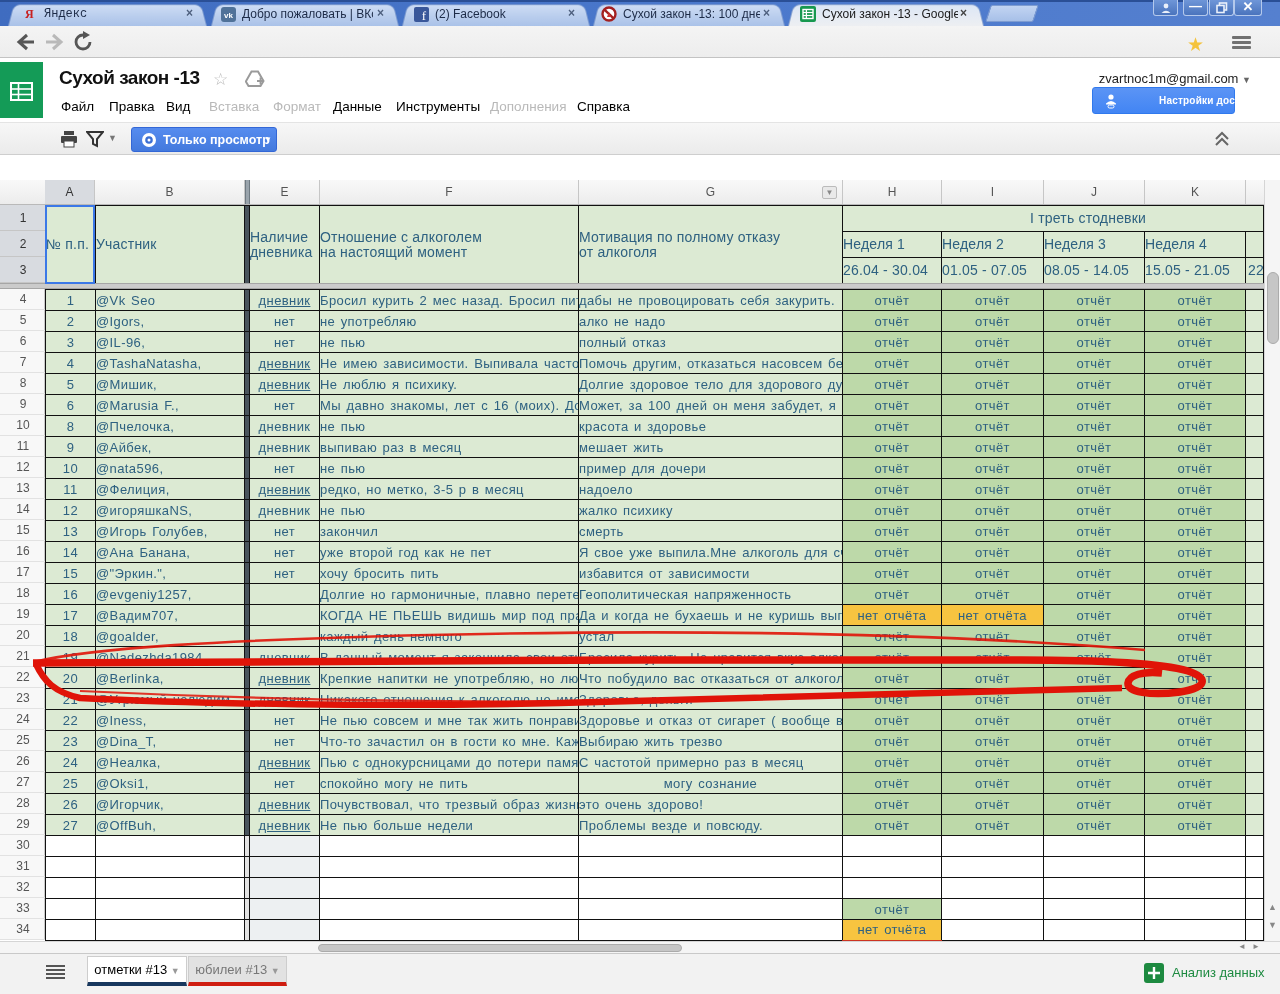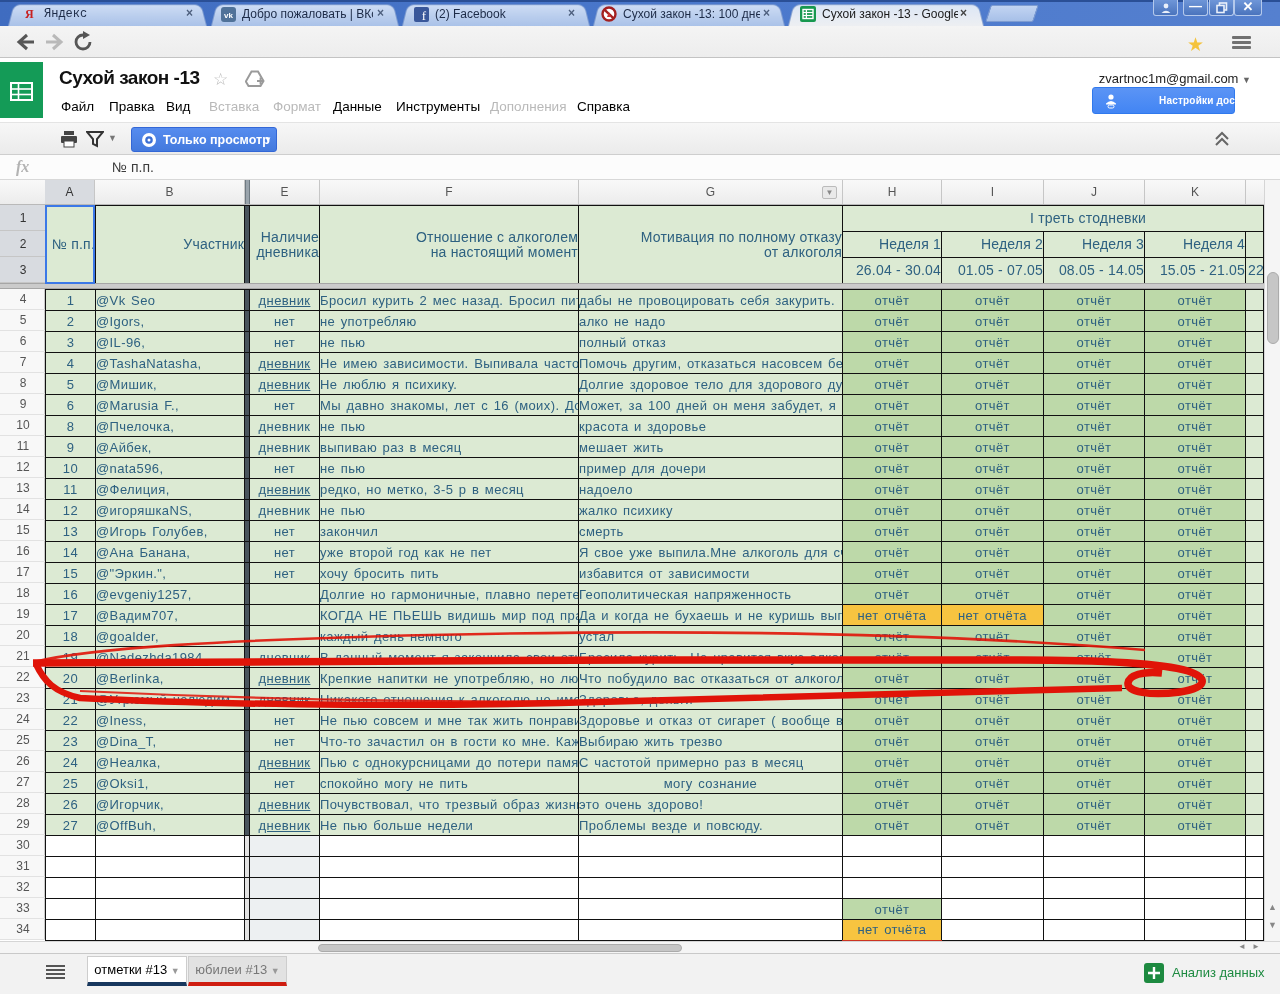--- a/index.html
+++ b/index.html
@@ -43,21 +43,21 @@
 #gfilter{position:absolute;left:822px;top:186px;width:15px;height:13px;background:#e9e9e9;border:1px solid #bbb;border-radius:2px;color:#888;font-size:8px;text-align:center;line-height:12px;}
 #gutter{position:absolute;left:0;top:205px;width:45px;height:735px;background:#f8f8f8;border-right:1px solid #c9c9c9;}
 .gn{position:absolute;left:0;width:46px;text-align:center;font-size:12px;color:#555;border-bottom:1px solid #e2e2e2;}
 .gn.sel{background:#d8dbe0;color:#333;border-bottom:1px solid #c6c6c6;}
 #fdiv{position:absolute;left:0;top:283px;width:1264px;height:6px;background:#cbcbcb;border-top:1px solid #a6a6a6;border-bottom:1px solid #a6a6a6;}
 
 table{border-collapse:collapse;table-layout:fixed;}
 #htable{position:absolute;left:45px;top:205px;width:1219px;}
 #dtable{position:absolute;left:45px;top:289px;width:1219px;}
 td{overflow:hidden;white-space:nowrap;vertical-align:middle;}
-#htable td{border:1px solid #111;background:#dcead3;color:#2e6181;font-size:14px;letter-spacing:0.2px;text-align:right;line-height:15px;}
+#htable td{border:1px solid #111;background:#dcead3;color:#2e6181;font-size:14px;letter-spacing:0.2px;text-align:left;line-height:15px;}
 #dtable td{border:1px solid #111;background:#dcead3;color:#2e6181;font-size:13px;letter-spacing:0.4px;word-spacing:1.5px;height:21px;padding:0;}
 #dtable tr{height:21px;}
 .ca{text-align:center;font-size:14px;}
 .cb,.cf,.cg{text-align:left;padding-left:4px;}
 .ce,.du{text-align:center;}
 .du{text-decoration:underline;}
 .gc{text-align:center;}
 .ok{background:#bdd9a9 !important;text-align:center;}
 .er td.ok{background:#bdd9a9 !important;}
 .er td.no{background:#f7c440 !important;}
@@ -222,24 +222,20 @@
           <circle cx="8" cy="8" r="1.5" fill="#fff"></circle>
         </svg>
         <span style="position:absolute;left:31px;top:5px;">Только просмотр</span>
         <span style="position:absolute;left:132px;top:7px;font-size:8px;">▼</span>
       </div>
     <svg style="position:absolute;left:1214px;top:8px;" width="16" height="16" viewBox="0 0 16 16">
         <path d="M2 8 L8 2 L14 8 M2 14 L8 8 L14 14" fill="none" stroke="#666" stroke-width="2"></path>
       </svg>
   </div>
 
-  <div id="fbar">
-      <span class="fx">fx</span>
-      <span class="ftx">№ п.п.</span>
-    </div>
 
   <div id="colheads">
       <div class="ch sel" style="left:45px;width:50px;">A</div>
 <div class="ch" style="left:95px;width:150px;">B</div>
 <div class="ch" style="left:250px;width:70px;">E</div>
 <div class="ch" style="left:320px;width:259px;">F</div>
 <div class="ch" style="left:579px;width:264px;">G</div>
 <div class="ch" style="left:843px;width:99px;">H</div>
 <div class="ch" style="left:942px;width:102px;">I</div>
 <div class="ch" style="left:1044px;width:101px;">J</div>

